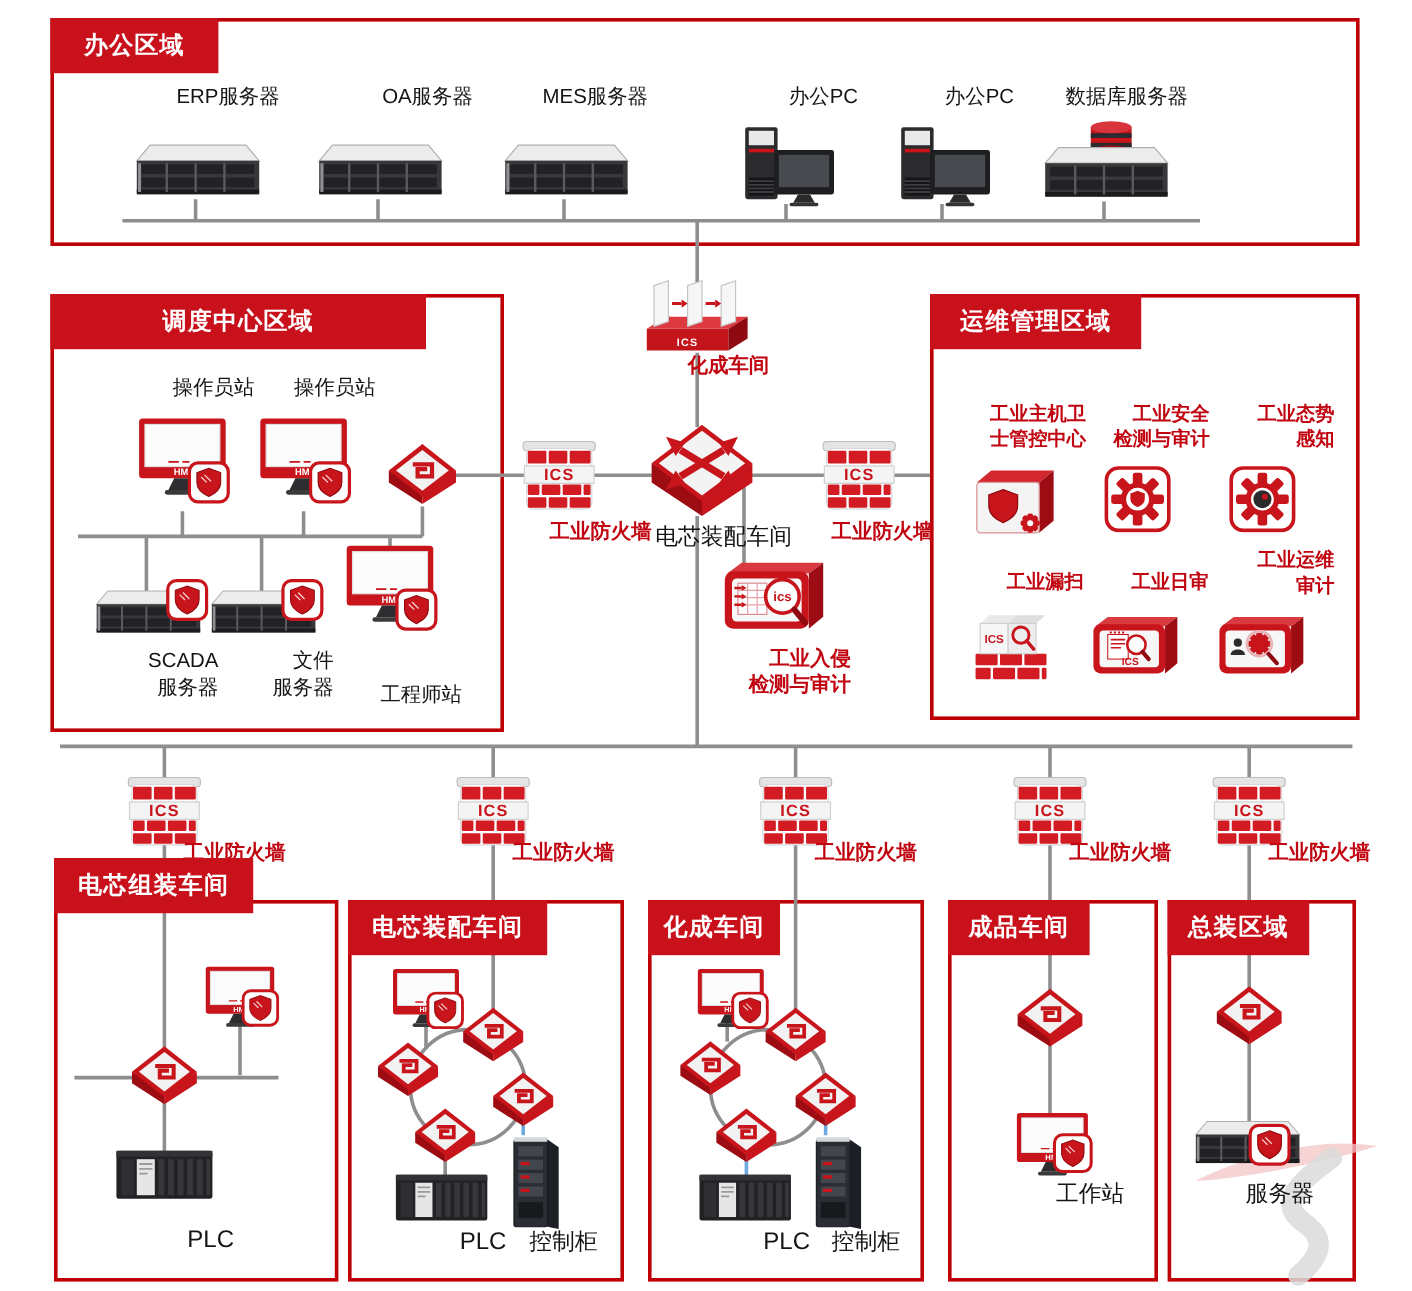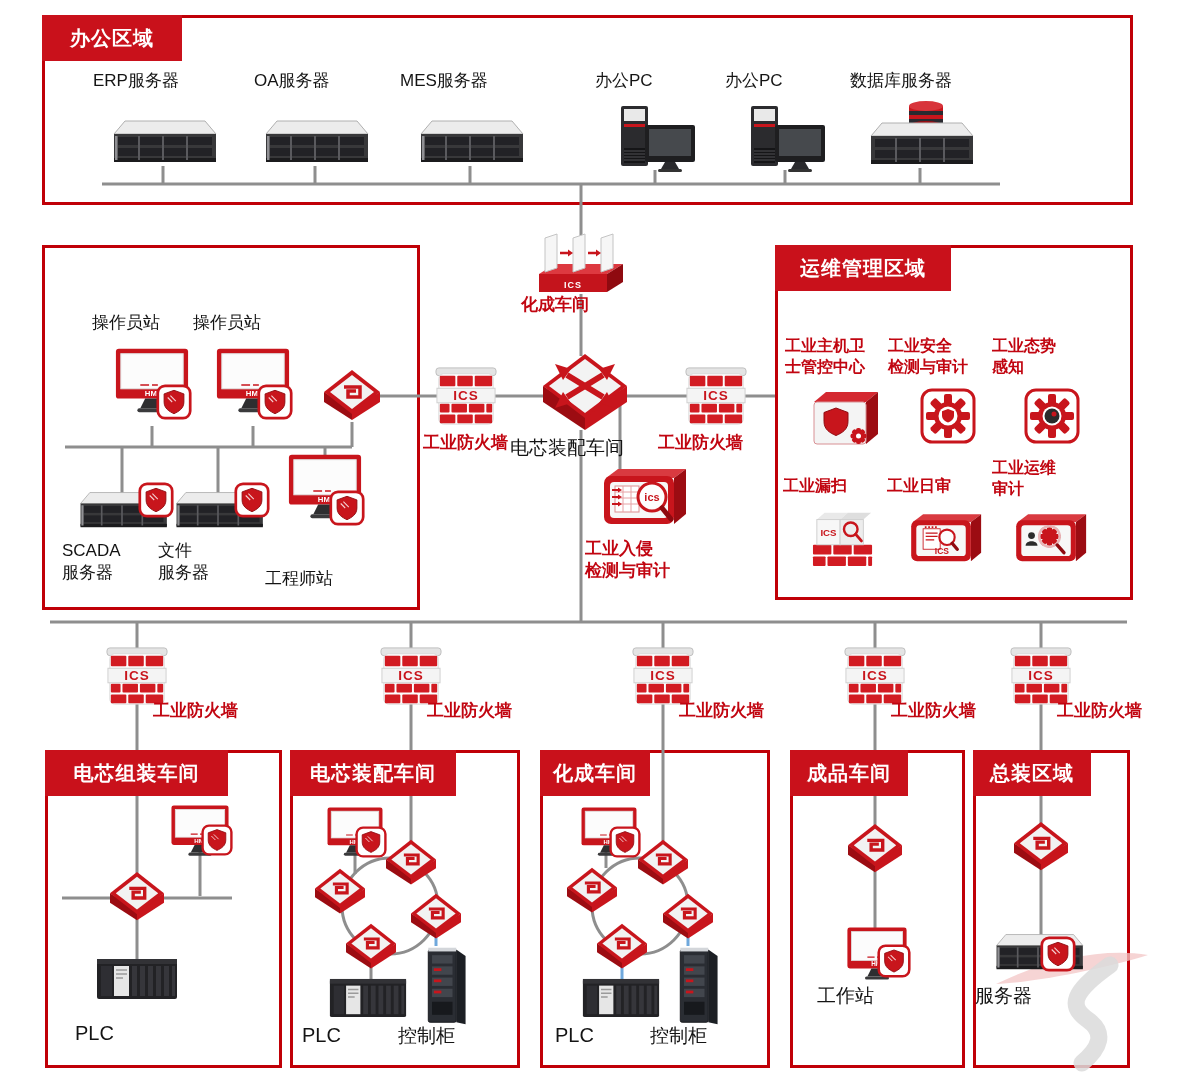--- a/index.html
+++ b/index.html
@@ -3,21 +3,21 @@
 <meta charset="utf-8">
 <style>
   html,body{margin:0;padding:0;background:#fff;}
   .canvas{position:relative;width:1177px;height:1076px;background:#fff;overflow:hidden;
           font-family:"Liberation Sans","DejaVu Sans",sans-serif;}
   .area{position:absolute;border:3px solid #c00007;background:#fff;z-index:1;box-sizing:border-box;}
   .area-header{position:absolute;background:#c9111b;color:#fff;font-weight:bold;font-size:20px;
                height:46px;line-height:46px;text-align:center;z-index:4;letter-spacing:1px;}
   .wires{position:absolute;left:0;top:0;z-index:2;}
   .node{position:absolute;z-index:3;line-height:0;}
-  .lbl{position:absolute;z-index:3;text-align:left;white-space:pre-line;line-height:1.3;}
+  .lbl{position:absolute;z-index:3;text-align:right;white-space:pre-line;line-height:1.3;}
   .lbl-black{font-size:17px;color:#141414;}
   .lbl-black-lg{font-size:20px;color:#141414;}
   .lbl-black-md{font-size:19px;color:#141414;}
   .lbl-red{font-size:17px;font-weight:bold;color:#c10510;}
   .lbl-red-sm{font-size:16px;font-weight:bold;color:#c10510;line-height:1.3;}
   .ta-left{text-align:left;}
   .t-ics{font-family:"Liberation Sans",sans-serif;font-weight:bold;font-size:14px;fill:#c8151c;
          text-anchor:middle;letter-spacing:1px;}
   .t-ics-sm{font-family:"Liberation Sans",sans-serif;font-weight:bold;font-size:10px;fill:#c8151c;text-anchor:middle;}
   .t-ics-low{font-family:"Liberation Sans",sans-serif;font-weight:bold;font-size:11px;fill:#c8151c;text-anchor:middle;}
@@ -239,22 +239,23 @@
       <path d="M436 930V946"></path>
       <path d="M622 960V980M688 930V946"></path>
     </g>
     <g>
       <path d="M996 984 C1050 958 1105 948 1148 955 C1110 967 1040 982 996 984 Z" fill="#f3c6c6" opacity="0.75"></path>
       <path d="M1110 965 C1072 992 1068 1006 1088 1020 C1106 1033 1100 1048 1082 1063" stroke="#dadada" stroke-width="17" fill="none" stroke-linecap="round" opacity="0.85"></path>
     </g>
   </svg>
 
   <div class="area-header" style="left:42px;top:15px;width:140px"><span>办公区域</span></div>
+  <div class="area-header" style="left:42px;top:245px;width:313px"><span>调度中心区域</span></div>
   <div class="area-header" style="left:775px;top:245px;width:176px"><span>运维管理区域</span></div>
-  <div class="area-header" style="left:45px;top:750px;width:183px"><span>电芯组装车间</span></div>
+  <div class="area-header" style="left:45px;top:715px;width:166px"><span>电芯组装车间</span></div>
   <div class="area-header" style="left:290px;top:750px;width:166px"><span>电芯装配车间</span></div>
   <div class="area-header" style="left:540px;top:750px;width:110px"><span>化成车间</span></div>
   <div class="area-header" style="left:973px;top:750px;width:118px"><span>总装区域</span></div>
   <div class="area-header" style="left:790px;top:750px;width:118px"><span>成品车间</span></div>
 
   <div class="lbl lbl-black" style="left:93px;top:70px;width:140px">ERP服务器</div>
   <div class="lbl lbl-black" style="left:254px;top:70px;width:140px">OA服务器</div>
   <div class="lbl lbl-black" style="left:400px;top:70px;width:140px">MES服务器</div>
   <div class="lbl lbl-black" style="left:595px;top:70px;width:120px">办公PC</div>
   <div class="lbl lbl-black" style="left:725px;top:70px;width:120px">办公PC</div>

